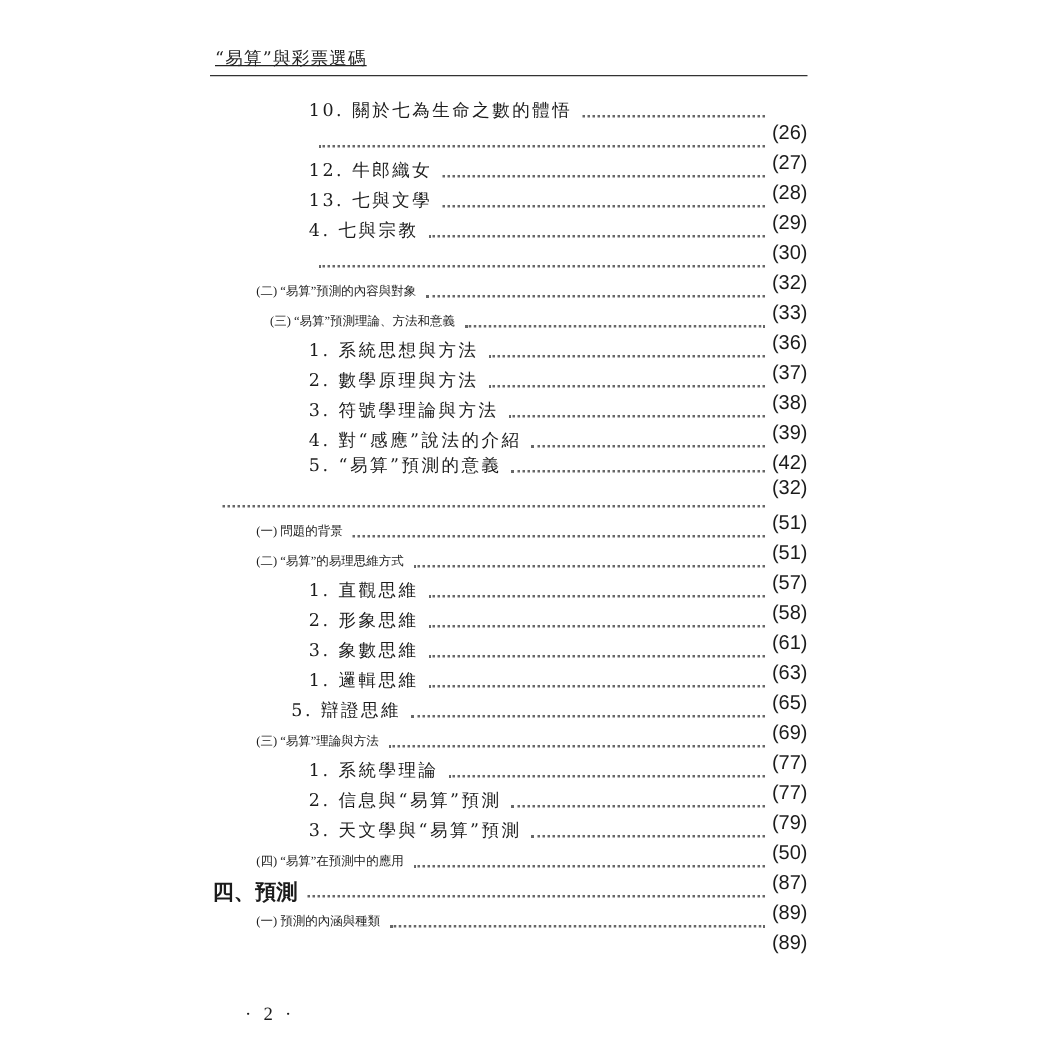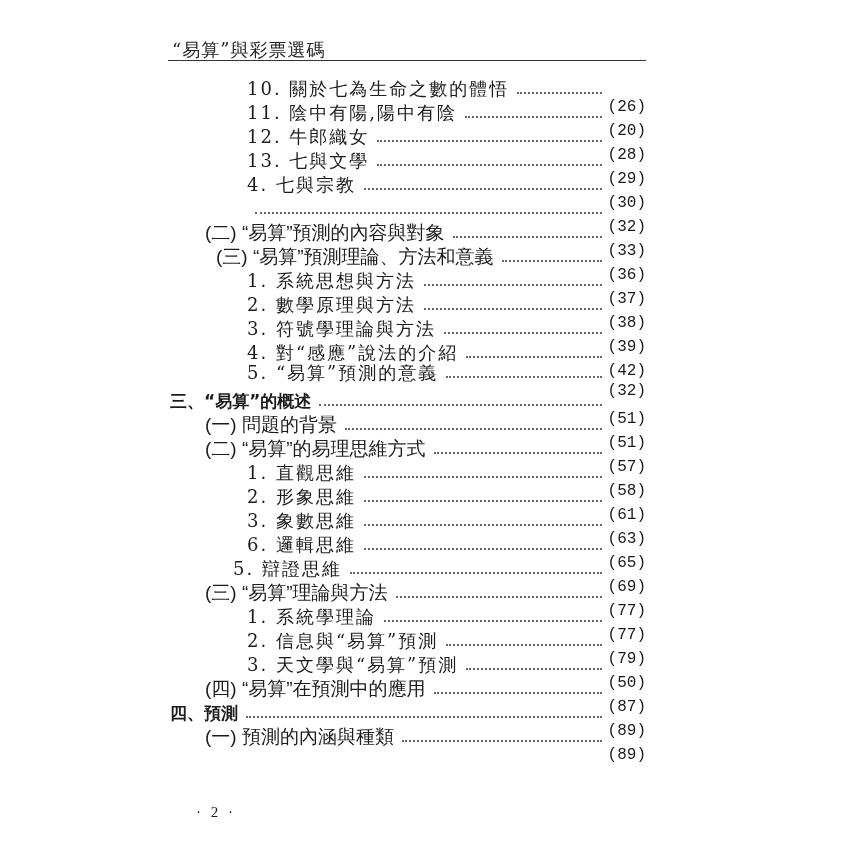--- a/index.html
+++ b/index.html
@@ -3,61 +3,60 @@
   <meta charset="utf-8">
   <style>
     html, body { margin: 0; padding: 0; }
     body {
       width: 850px; height: 850px; background: #ffffff; position: relative;
       font-family: "DejaVu Serif", "Liberation Serif", serif; color: #1c1c1c;
       overflow: hidden;
     }
     .running-head {
       position: absolute; left: 172px; top: 38px;
-      font-size: 18px; letter-spacing: 1px; color: #222;
+      font-size: 14px; letter-spacing: 1px; color: #222; text-decoration: underline;
     }
     .head-rule {
       position: absolute; left: 168px; top: 60px; width: 478px; height: 0;
       border-top: 1.5px solid #333;
     }
     .toc { position: absolute; left: 0; top: 77px; width: 850px; }
     .row {
       position: absolute; height: 24px; display: flex; align-items: center;
       right: 204px; font-size: 15px; white-space: nowrap;
     }
     .row .title { flex: 0 0 auto; }
     .row .leader {
       flex: 1 1 auto; margin: 0 6px 0 8px; height: 0;
       border-bottom: 2px dotted #666; position: relative; top: 4px;
     }
-    .row .page { flex: 0 0 auto; font-family: Liberation Mono, monospace; font-size: 16px; margin-top: 36px; }
+    .row .page { flex: 0 0 auto; font-family: Liberation Sans, sans-serif; font-size: 16px; margin-top: 36px; }
     .row.lvl1 .title { font-family: "DejaVu Sans", sans-serif; font-weight: bold; font-size: 17px; }
-    .row.lvl2 .title { font-family: Liberation Sans, sans-serif; font-size: 19px; }
-    .row.lvl3 .title { font-size: 18px; letter-spacing: 2px; }
+    .row.lvl2 .title { font-family: Liberation Serif, serif; font-size: 10px; }
+    .row.lvl3 .title { font-size: 14px; letter-spacing: 2px; }
     .folio {
       position: absolute; left: 196px; top: 804px; font-size: 15px;
       font-family: "Liberation Serif", serif; letter-spacing: 3px;
     }
   </style>
 </head>
 <body>
 
 <div class="running-head">“易算”與彩票選碼</div>
 <div class="head-rule"></div>
 
 <div class="toc">
   <div class="row lvl3" style="top:0px;left:247px">
       <span class="title">10. 關於七為生命之數的體悟</span>
       <span class="leader"></span>
       <span class="page">(26)</span>
     </div>
   <div class="row lvl3" style="top:24px;left:247px">
-      <span class="title">11. 陰中有陽,陽中有陰</span>
       <span class="leader"></span>
-      <span class="page">(20)</span>
+      <span class="page">(27)</span>
     </div>
   <div class="row lvl3" style="top:48px;left:247px">
       <span class="title">12. 牛郎織女</span>
       <span class="leader"></span>
       <span class="page">(28)</span>
     </div>
   <div class="row lvl3" style="top:72px;left:247px">
       <span class="title">13. 七與文學</span>
       <span class="leader"></span>
       <span class="page">(29)</span>
@@ -100,21 +99,20 @@
       <span class="title">4. 對“感應”說法的介紹</span>
       <span class="leader"></span>
       <span class="page">(42)</span>
     </div>
   <div class="row lvl3" style="top:284px;left:247px">
       <span class="title">5. “易算”預測的意義</span>
       <span class="leader"></span>
       <span class="page">(32)</span>
     </div>
   <div class="row lvl1" style="top:312px;left:170px">
-      <span class="title">三、“易算”的概述</span>
       <span class="leader"></span>
       <span class="page">(51)</span>
     </div>
   <div class="row lvl2" style="top:336px;left:205px">
       <span class="title">(一) 問題的背景</span>
       <span class="leader"></span>
       <span class="page">(51)</span>
     </div>
   <div class="row lvl2" style="top:360px;left:205px">
       <span class="title">(二) “易算”的易理思維方式</span>
@@ -130,21 +128,21 @@
       <span class="title">2. 形象思維</span>
       <span class="leader"></span>
       <span class="page">(61)</span>
     </div>
   <div class="row lvl3" style="top:432px;left:247px">
       <span class="title">3. 象數思維</span>
       <span class="leader"></span>
       <span class="page">(63)</span>
     </div>
   <div class="row lvl3" style="top:456px;left:247px">
-      <span class="title">6. 邏輯思維</span>
+      <span class="title">1. 邏輯思維</span>
       <span class="leader"></span>
       <span class="page">(65)</span>
     </div>
   <div class="row lvl3" style="top:480px;left:233px">
       <span class="title">5. 辯證思維</span>
       <span class="leader"></span>
       <span class="page">(69)</span>
     </div>
   <div class="row lvl2" style="top:504px;left:205px">
       <span class="title">(三) “易算”理論與方法</span>

